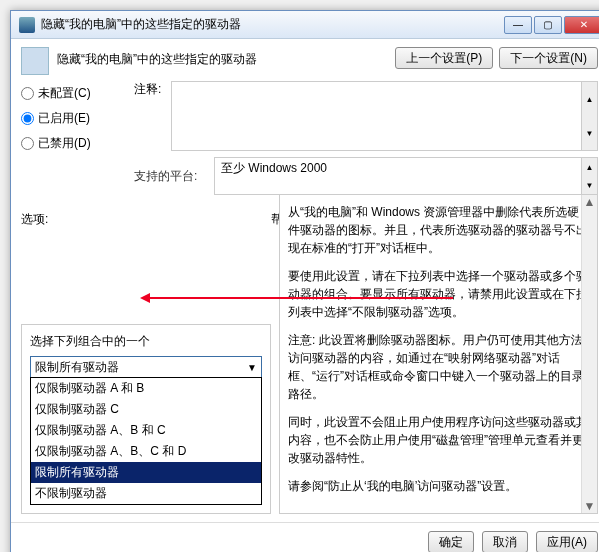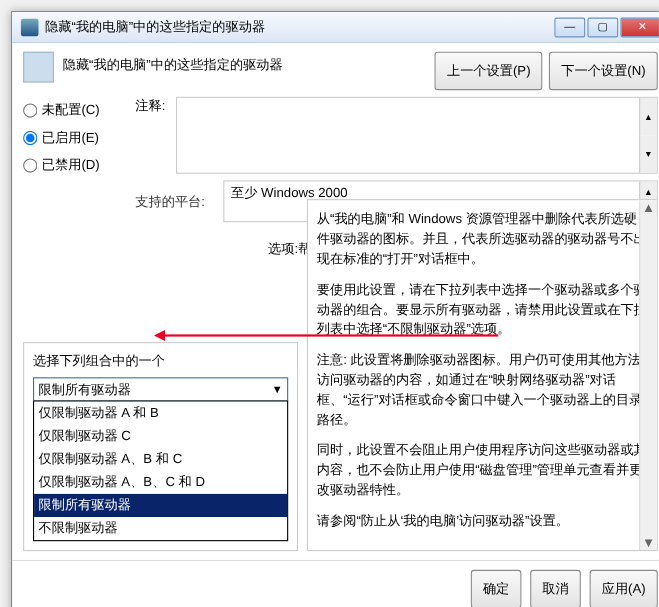--- a/index.html
+++ b/index.html
@@ -9,32 +9,32 @@
   .titlebar .app-icon { width: 16px; height: 16px; background: linear-gradient(#7ab,#258); border-radius: 2px; margin-right: 6px; }
   .titlebar .title { flex: 1; color: #000; }
   .winbtns { display: flex; gap: 2px; }
   .winbtn { width: 28px; height: 18px; border: 1px solid #6a8fbf; background: linear-gradient(#e9f1fb,#c8dcf4); border-radius: 2px; display: flex; align-items: center; justify-content: center; font-size: 10px; line-height: 1; }
   .winbtn.close { background: linear-gradient(#e57373,#c33); color: #fff; width: 40px; }
   .content { flex: 1; display: flex; flex-direction: column; padding: 8px 10px; overflow: hidden; }
   .toprow { display: flex; align-items: flex-start; margin-bottom: 6px; }
   .desc-icon { width: 28px; height: 28px; background: #cde; border: 1px solid #9bc; margin-right: 8px; }
   .desc-text { flex: 1; padding-top: 4px; }
   .navbtns { display: flex; gap: 6px; }
-  .btn { height: 35px; padding: 0 10px; background: linear-gradient(#f9f9f9,#e3e3e3); border: 1px solid #8a8a8a; border-radius: 3px; display: inline-flex; align-items: center; cursor: pointer; }
-  .cols2 { display: flex; gap: 12px; flex: 0 0 auto; }
+  .btn { height: 22px; padding: 0 10px; background: linear-gradient(#f9f9f9,#e3e3e3); border: 1px solid #8a8a8a; border-radius: 3px; display: inline-flex; align-items: center; cursor: pointer; }
+  .cols2 { display: flex; gap: 23px; flex: 0 0 auto; }
   .leftcol { width: 90px; display: flex; flex-direction: column; gap: 8px; padding-top: 4px; }
   .rightcol { flex: 1; }
   .comment-box { border: 1px solid #ccc; background: #fff; height: 70px; width: 100%; position: relative; }
   .platform-row { display: flex; align-items: center; margin-top: 6px; }
   .platform-label { width: 80px; color: #333; }
   .platform-box { flex: 1; border: 1px solid #ccc; background: #fff; height: 38px; padding: 2px 6px; position: relative; }
   .spinners { position: absolute; right: 0; top: 0; width: 16px; height: 100%; display: flex; flex-direction: column; }
   .spin { flex: 1; border-left: 1px solid #ccc; display: flex; align-items: center; justify-content: center; font-size: 8px; background: #eee; }
   .labels-row { display: flex; margin-top: 16px; }
-  .labels-row .lab-left { width: 250px; text-align: right; }
+  .labels-row .lab-left { width: 250px; }
   .labels-row .lab-right { flex: 1; }
   .panes { display: flex; gap: 8px; flex: 1; margin-top: 5px; min-height: 0; position: relative; align-items: flex-end; }
   .pane { border: 1px solid #ccc; background: #fff; padding: 8px; overflow: hidden; position: relative; }
   .pane.left { width: 250px; }
   .pane.right { flex: 1; overflow-y: hidden; }
   .combo { width: 100%; height: 22px; border: 1px solid #3a6ea5; display: flex; align-items: center; padding: 0 4px; background: #fff; margin-top: 6px; }
   .combo .arrow { margin-left: auto; font-size: 10px; }
   .listdrop { border: 1px solid #000; background: #fff; margin-top: -1px; }
   .listdrop div { padding: 2px 4px; white-space: nowrap; }
   .listdrop div.sel { background: #0a246a; color: #fff; }

